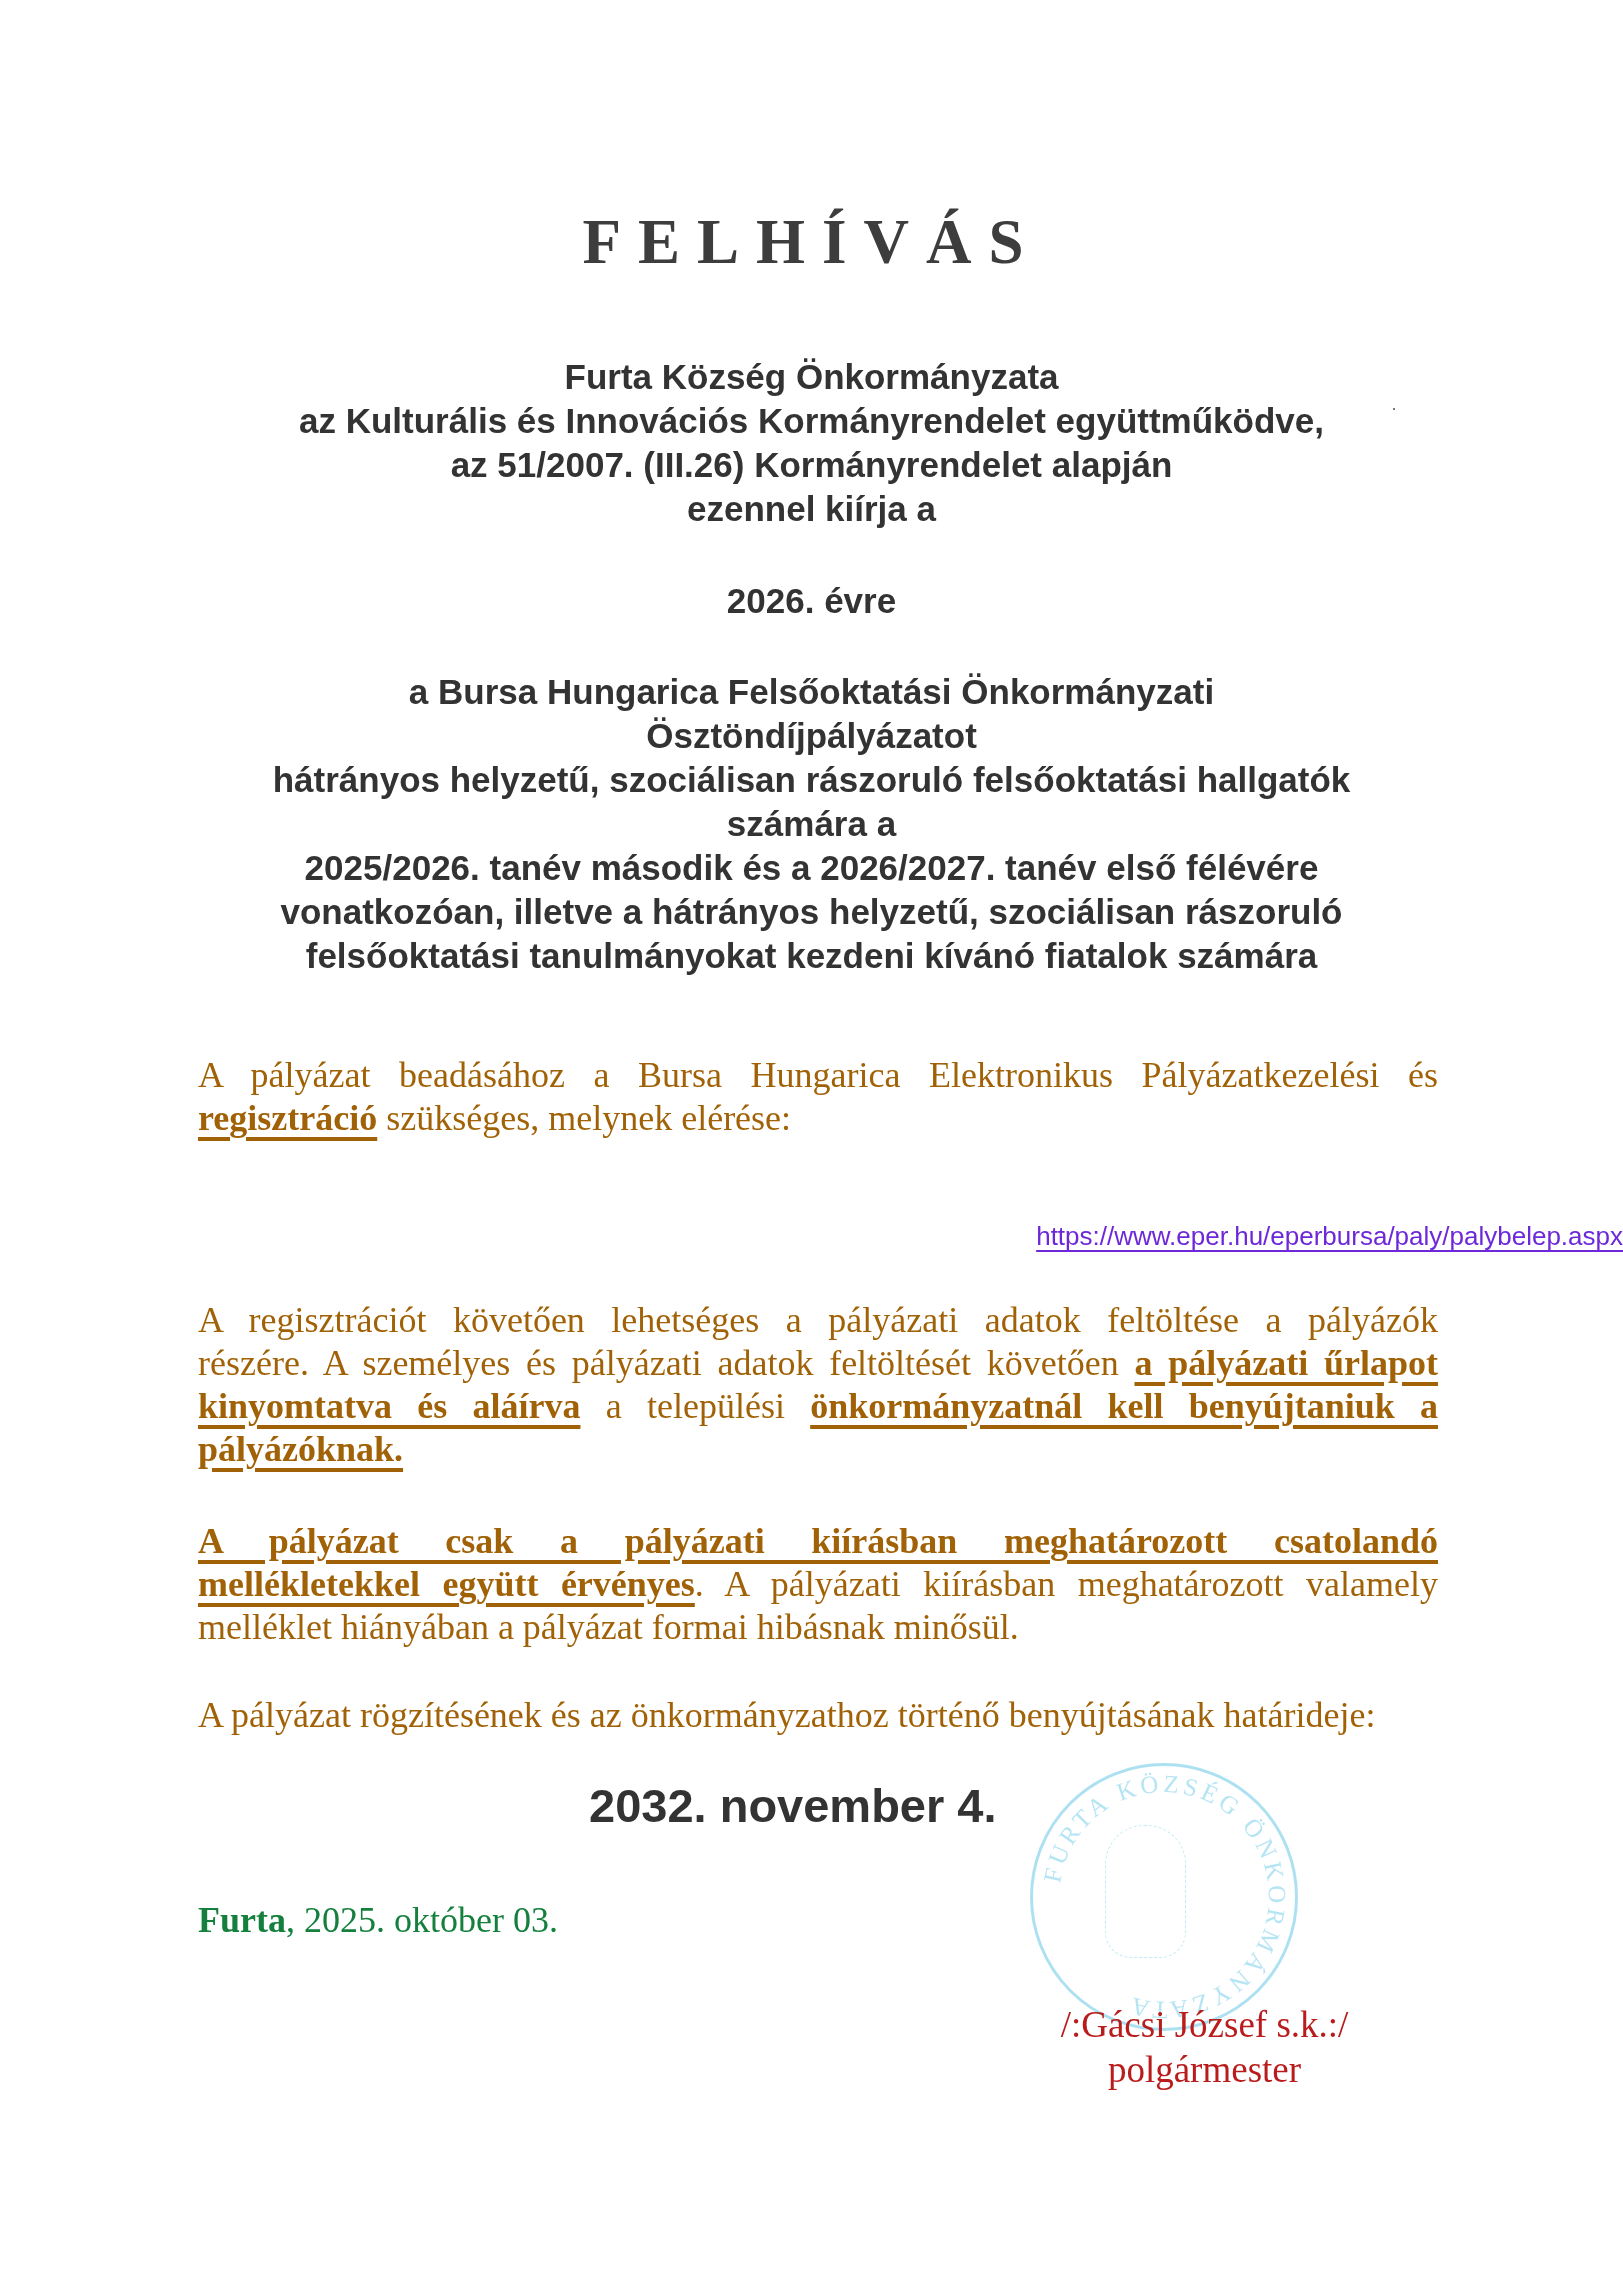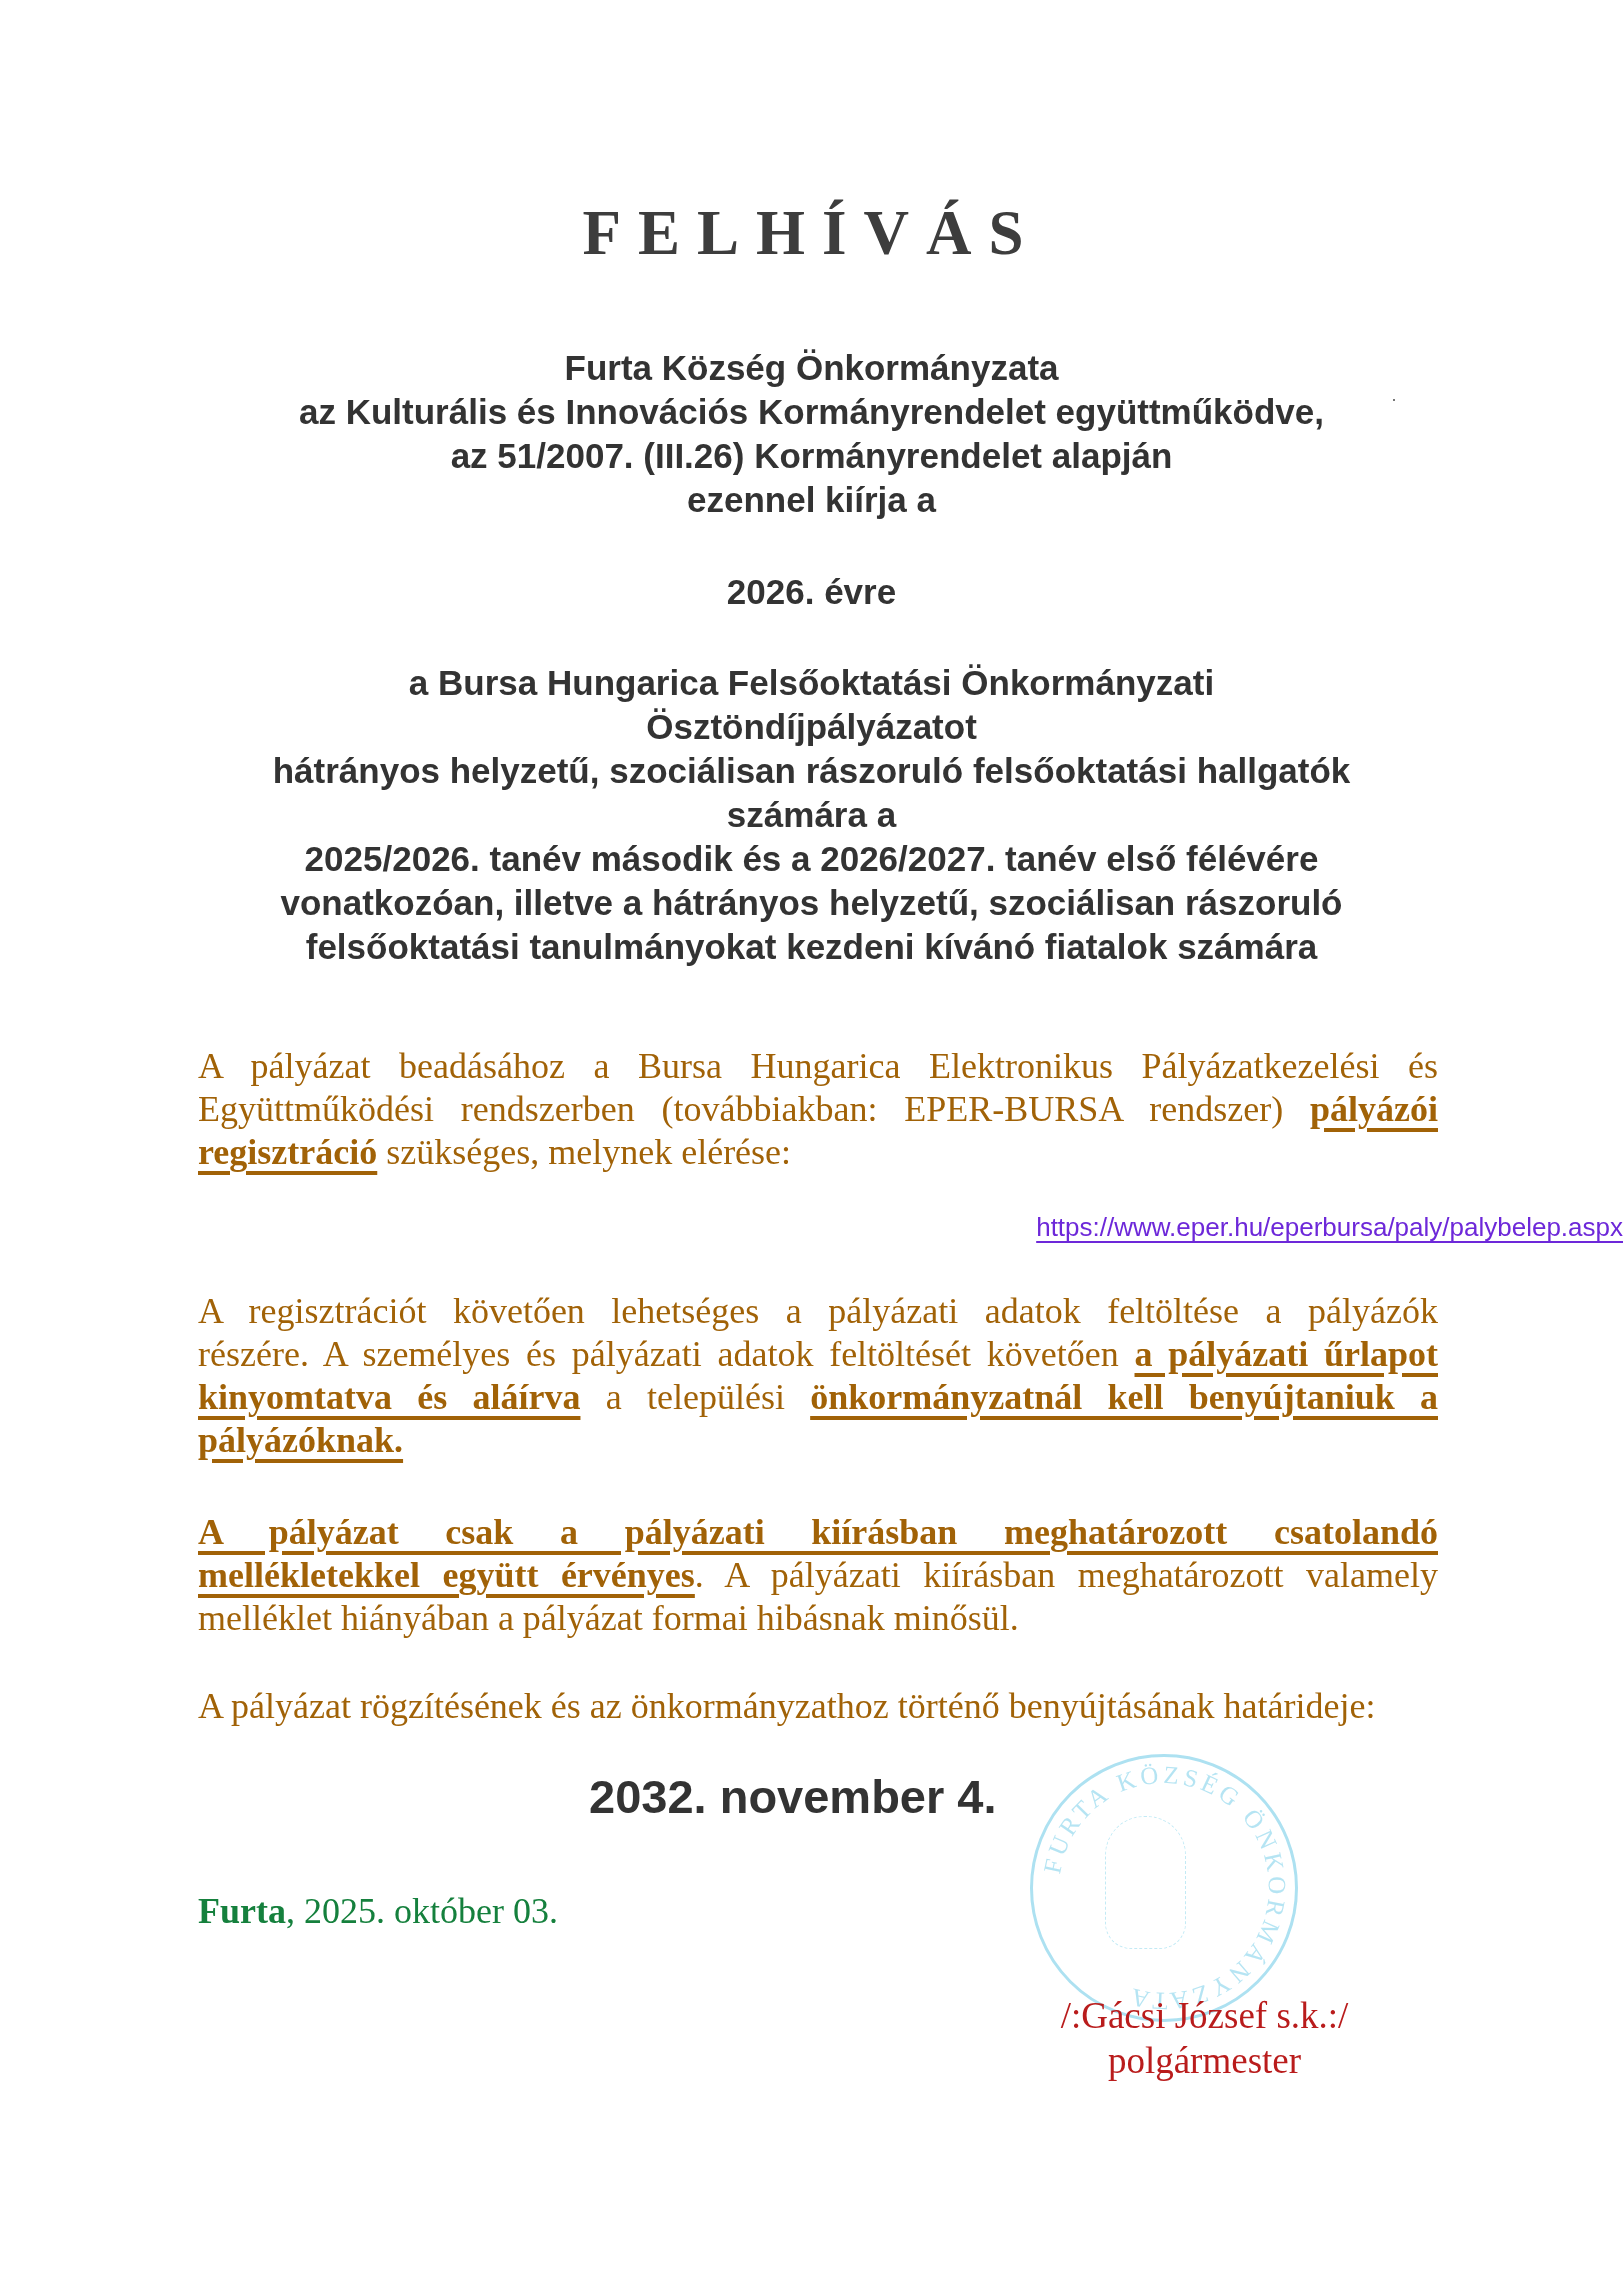--- a/index.html
+++ b/index.html
@@ -1,17 +1,17 @@
 <!DOCTYPE html>
 <html style="font-size:10.5px"><head>
 <meta charset="utf-8">
 <style>
   html, body { margin: 0; padding: 0; background: #ffffff; }
   body { width: 1623px; height: 2295px; position: relative; overflow: hidden; color: #333333; }
-  .page { position: absolute; left: 0; top: 6px; width: 1623px; height: 1899px; }
+  .page { position: absolute; left: 0; top: 15px; width: 1623px; height: 1899px; }
 
   .title {
     position: absolute; left: 0; width: 1623px; top: 196px;
     text-align: center;
     font-family: "Liberation Serif", "DejaVu Serif", serif;
     font-weight: bold; font-size: 63px; letter-spacing: 17px;
     color: #3d3d3d; line-height: 1;
   }
 
   .hdr {
@@ -98,21 +98,20 @@
     <div>Ösztöndíjpályázatot</div>
     <div>hátrányos helyzetű, szociálisan rászoruló felsőoktatási hallgatók</div>
     <div>számára a</div>
     <div>2025/2026. tanév második és a 2026/2027. tanév első félévére</div>
     <div>vonatkozóan, illetve a hátrányos helyzetű, szociálisan rászoruló</div>
     <div>felsőoktatási tanulmányokat kezdeni kívánó fiatalok számára</div>
   </div>
 
   <div class="body" style="top:1039px;">
     <span class="line">A pályázat beadásához a Bursa Hungarica Elektronikus Pályázatkezelési és</span>
-    <span class="line"><span>Együttműködési rendszerben (továbbiakban: EPER-BURSA rendszer)</span> <span class="u">pályázói</span></span>
     <span class="line last"><span class="u">regisztráció</span> <span>szükséges, melynek elérése:</span></span>
   </div>
 
   <div class="url">https://www.eper.hu/eperbursa/paly/palybelep.aspx</div>
 
   <div class="body" style="top:1284px;">
     <span class="line">A regisztrációt követően lehetséges a pályázati adatok feltöltése a pályázók</span>
     <span class="line"><span>részére. A személyes és pályázati adatok feltöltését követően</span> <span class="u">a pályázati űrlapot</span></span>
     <span class="line"><span class="u">kinyomtatva és aláírva</span> <span>a települési</span> <span class="u">önkormányzatnál kell benyújtaniuk a</span></span>
     <span class="line last"><span class="u">pályázóknak.</span></span>

